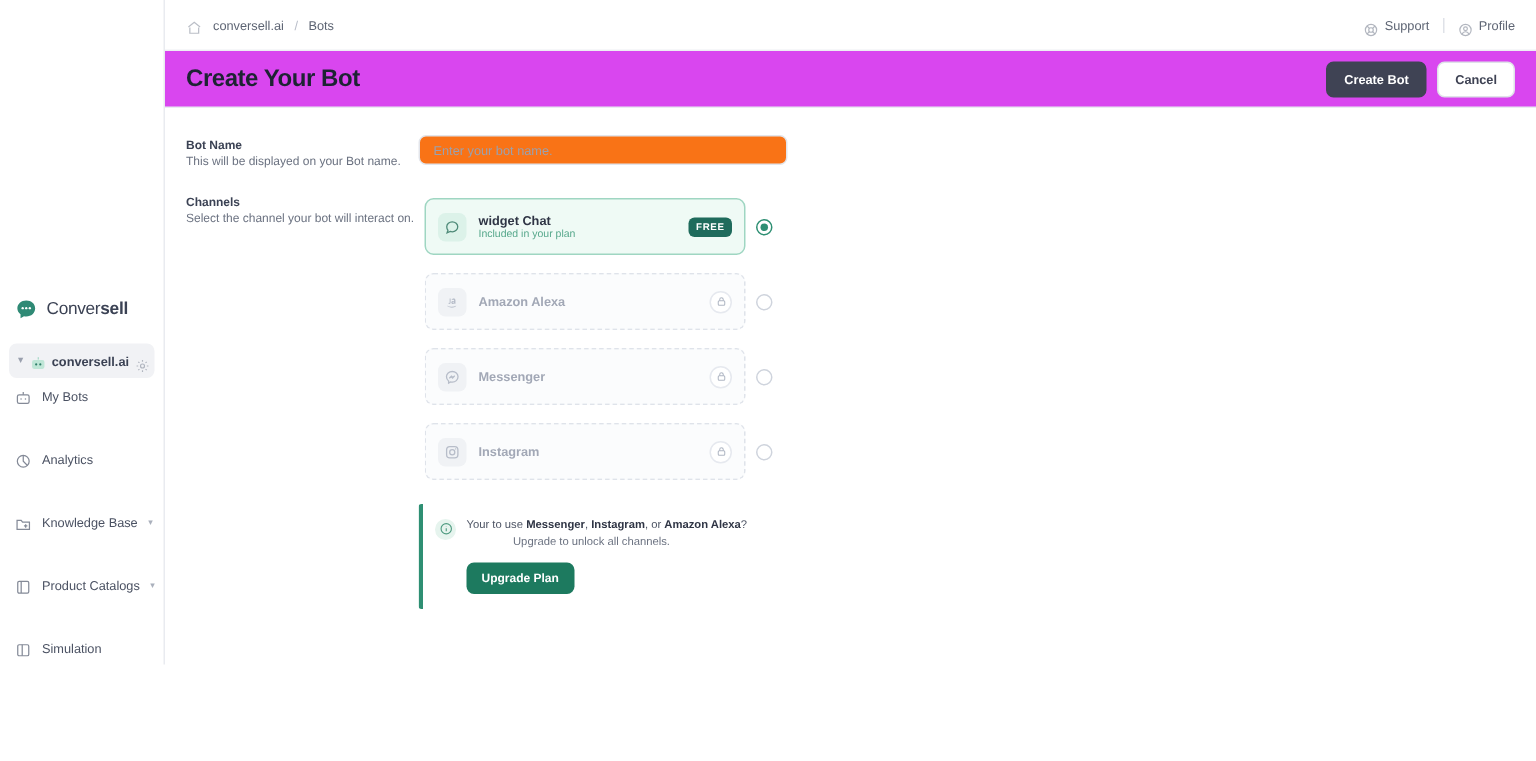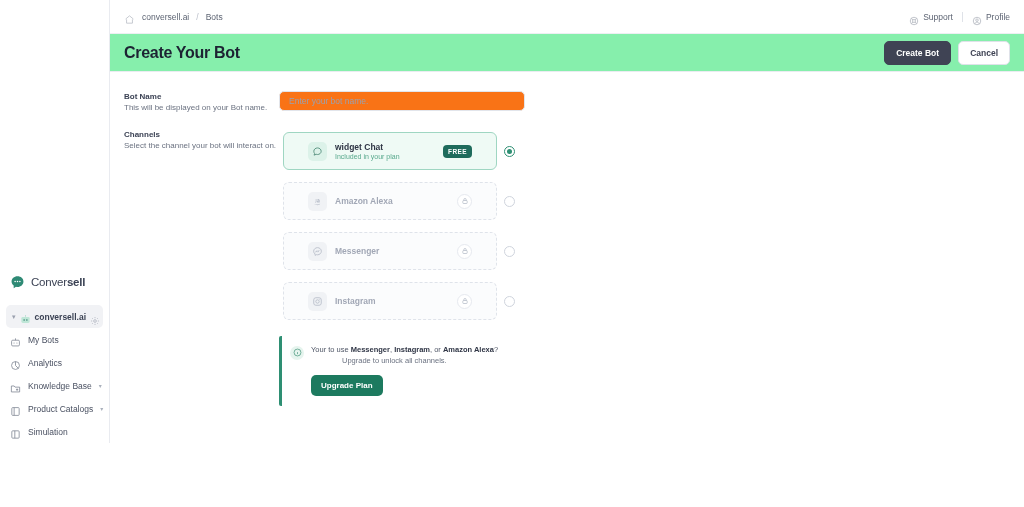--- a/index.html
+++ b/index.html
@@ -36,21 +36,21 @@
   }
   .ws-chev { color: #9aa0ae; font-size: 7px; line-height: 1; }
   .ws-icon { width: 11px; height: 11px; flex: 0 0 11px; }
   .ws-name { font-size: 8.5px; font-weight: bold; color: #3b4254; flex: 1; white-space: nowrap; }
   .ws-gear { width: 10px; height: 10px; flex: 0 0 10px; opacity: .55; }
 
   .menu-label {
     font-size: 7.5px; color: #a9aeba; padding: 12px 0 6px 10px;
     letter-spacing: .1px;
   }
-  .nav { display: flex; flex-direction: column; gap: 0; }
+  .nav { display: flex; flex-direction: column; gap: 19px; }
   .nav-item {
     display: flex; align-items: center; gap: 7px;
     height: 23px; padding: 0 8px 0 10px; cursor: pointer;
   }
   .nav-ico { width: 11px; height: 11px; flex: 0 0 11px; opacity: .75; }
   .nav-txt { font-size: 8.5px; color: #4a5162; flex: 1; white-space: nowrap; }
   .nav-chev { font-size: 6px; color: #aab0bc; }
 
   
   .main { flex: 1; display: flex; flex-direction: column; background: #ffffff; min-width: 0; }
@@ -64,21 +64,21 @@
   .home-ico { width: 11px; height: 11px; opacity: .55; }
   .crumb { font-size: 8.5px; color: #5d6473; }
   .crumb-sep { font-size: 8.5px; color: #b9bec9; }
   .topright { display: flex; align-items: center; gap: 9px; }
   .tr-item { display: flex; align-items: center; gap: 4px; cursor: pointer; }
   .tr-ico { width: 10px; height: 10px; opacity: .6; }
   .tr-txt { font-size: 8.5px; color: #5d6473; }
   .tr-div { width: 1px; height: 10px; background: #dfe2e8; }
 
   .pagehead {
-    height: 38px; background: #86efac;
+    height: 38px; background: #d946ef;
     border-bottom: 1px solid #eaecf1;
     display: flex; align-items: center; padding: 0 14px;
   }
   .page-title { font-size: 16px; font-weight: bold; color: #1d2333; flex: 1; letter-spacing: -.3px; }
   .btn-row { display: flex; align-items: center; gap: 7px; }
   .btn {
     font-size: 8.5px; font-weight: bold;
     border-radius: 5px; padding: 6px 11px;
     cursor: pointer; white-space: nowrap;
   }
@@ -107,21 +107,21 @@
   .chan-card {
     width: 244px; height: 47px;
     background: #ffffff; border-radius: 7px;
     display: flex; align-items: center;
     padding: 0 8px 0 4px;
     cursor: pointer;
   }
   .chan-inner {
     flex: 1; height: 38px; border-radius: 6px;
     display: flex; align-items: center; gap: 8px;
-    padding: 0 24px; min-width: 0;
+    padding: 0 8px; min-width: 0;
   }
   .chan-inner.sel { background: #effaf5; border: 1px solid #9fd6c2; }
   .chan-inner.lock { background: #fbfcfd; border: 1px dashed #dfe3ea; }
   .chan-ico-box {
     width: 19px; height: 19px; flex: 0 0 19px;
     border-radius: 5px; display: flex;
     align-items: center; justify-content: center;
   }
   .chan-ico-box.sel { background: #dcf2e9; }
   .chan-ico-box.lock { background: #f0f2f5; }

